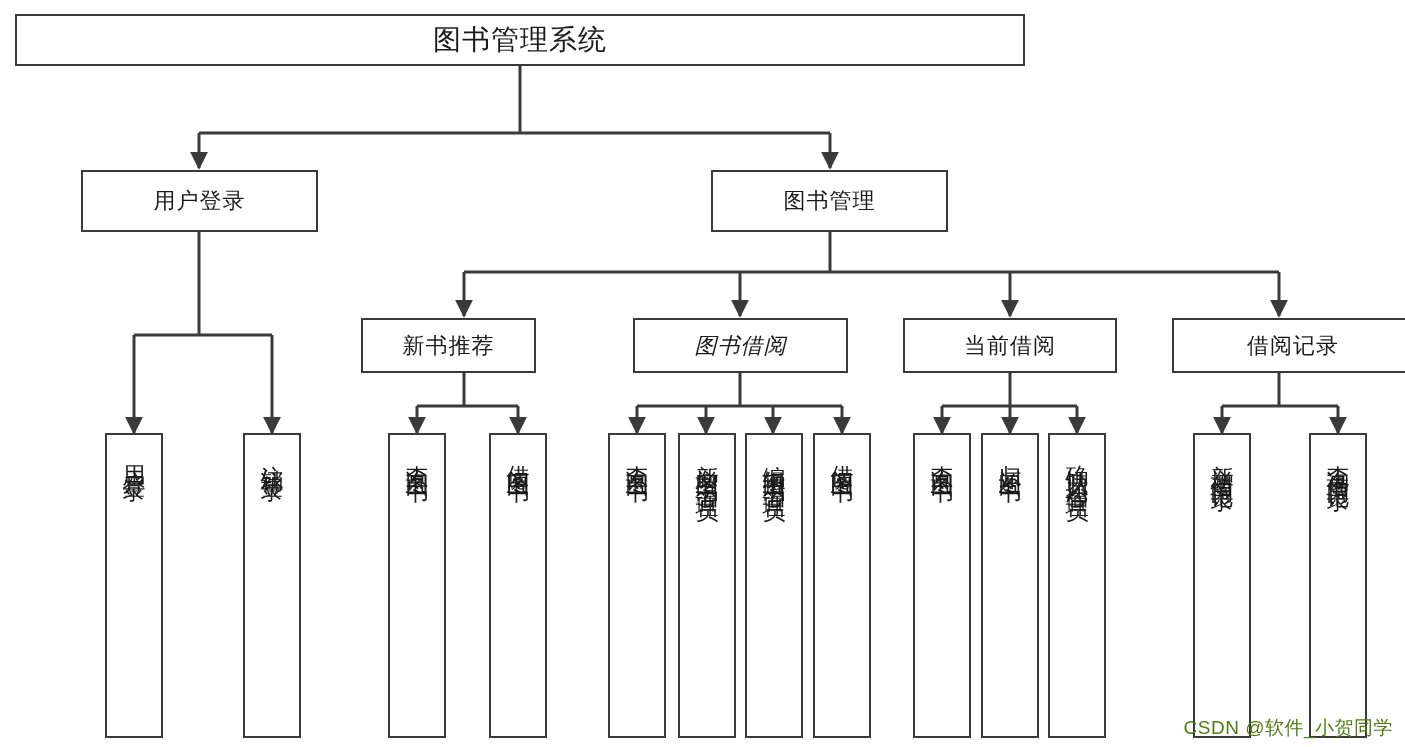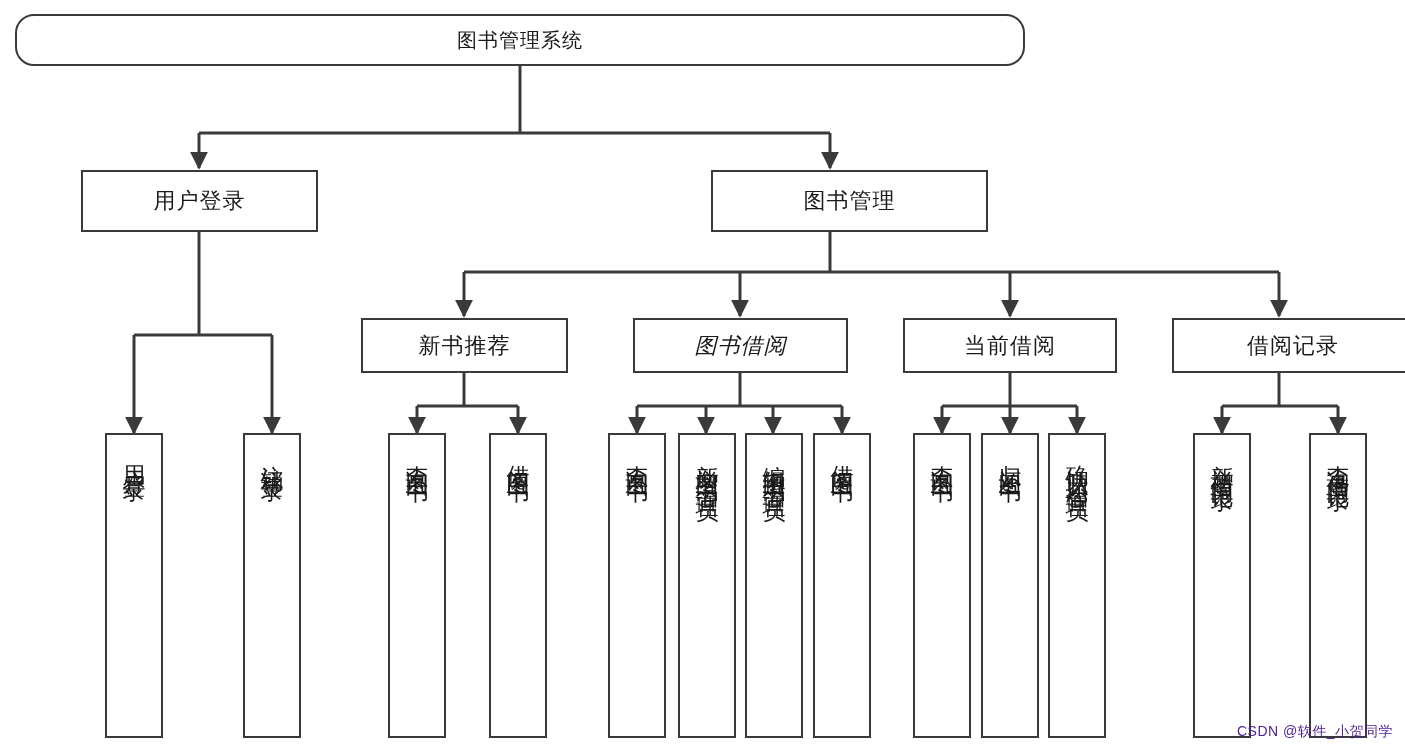--- a/index.html
+++ b/index.html
@@ -27,21 +27,21 @@
   .node{
     position:absolute;
     box-sizing:border-box;
     background:#ffffff;
     border:2.5px solid #3a3a3a;
     display:flex;
     align-items:center;
     justify-content:center;
     color:#1a1a1a;
   }
-  .node.level0{ font-size:20px;border-radius:19px; }
+  .node.level0{ font-size:28px; }
   .node.level1{ font-size:22px; }
   .node.level2{ font-size:22px; }
 
   .node.leaf{
     align-items:flex-start;
     justify-content:center;
     padding-top:12px;
   }
   .leaf-label{
     writing-mode:vertical-rl;
@@ -56,22 +56,22 @@
   .node.level1 .h-label,
   .node.level2 .h-label{
     letter-spacing:1px;
     white-space:nowrap;
   }
   
   #watermark{
     position:absolute;
     right:12px;
     bottom:6px;
-    font-size:14px;
-    color:#4c1d95;
+    font-size:19px;
+    color:#4d7c0f;
     letter-spacing:0.5px;
     white-space:nowrap;
     user-select:none;
   }
 </style>
 </head>
 <body>
 
 <div id="diagram">
 
@@ -129,25 +129,25 @@
   </svg>
 
   <div class="node level0" style="left:15px; top:14px; width:1010px; height:52px;">
     <span class="h-label">图书管理系统</span>
   </div>
 
   <div class="node level1" style="left:81px; top:170px; width:237px; height:62px;">
     <span class="h-label">用户登录</span>
   </div>
 
-  <div class="node level1" style="left:711px; top:170px; width:277px; height:62px;">
+  <div class="node level1" style="left:711px; top:170px; width:237px; height:62px;">
     <span class="h-label">图书管理</span>
   </div>
 
-  <div class="node level2" style="left:361px; top:318px; width:207px; height:55px;">
+  <div class="node level2" style="left:361px; top:318px; width:175px; height:55px;">
     <span class="h-label">新书推荐</span>
   </div>
 
   <div class="node level2" style="left:633px; top:318px; width:215px; height:55px;font-style:italic;">
     <span class="h-label">图书借阅</span>
   </div>
 
   <div class="node level2" style="left:903px; top:318px; width:214px; height:55px;font-family:Liberation Mono, monospace;">
     <span class="h-label">当前借阅</span>
   </div>

